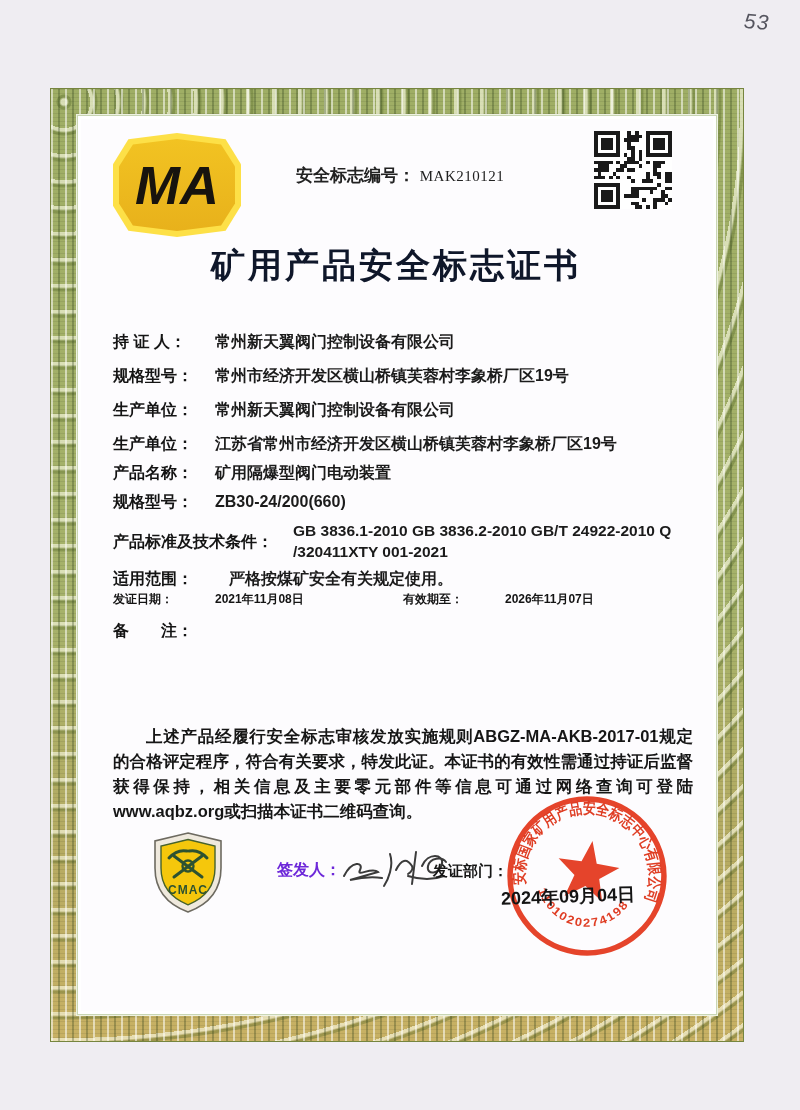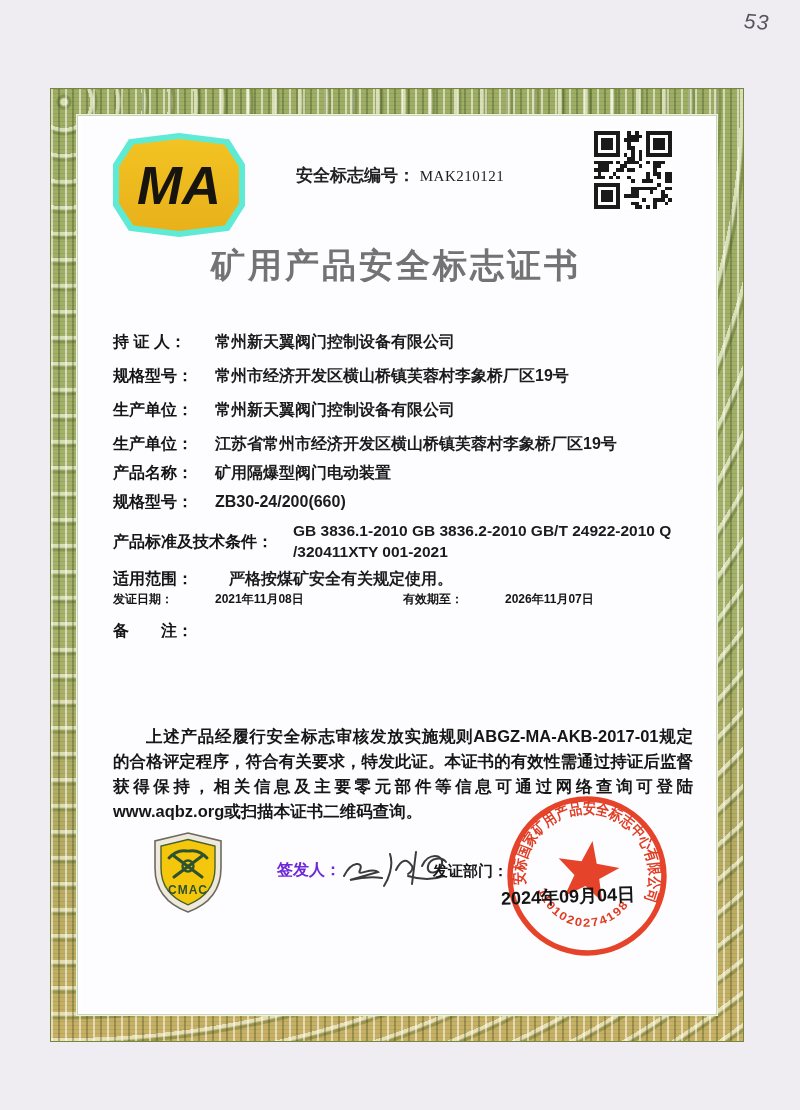--- a/index.html
+++ b/index.html
@@ -14,34 +14,34 @@
     background:
       repeating-linear-gradient(90deg, rgba(255,255,252,.55) 0 2px, transparent 2px 7px,
         rgba(35,55,20,.28) 7px 9px, transparent 9px 14px),
       repeating-radial-gradient(circle at 13px 13px, rgba(255,255,235,.6) 0 3px,
         rgba(80,100,35,.35) 5px 7px, transparent 8px 26px),
       repeating-linear-gradient(0deg, transparent 0 3px, rgba(0,0,0,.07) 3px 4px),
       linear-gradient(180deg,#9fae65 0%,#a6b26a 55%,#b6ab62 80%,#c8b164 100%);}
   .frame-inner{position:absolute;inset:26px;background:#fdfcfe;border:1px solid #c9d6b4;
     box-shadow:inset 0 0 0 3px #ffffff, 0 0 0 1px #eef2e2;}
   
-  .ma-logo{position:absolute;left:113px;top:133px;width:132px;height:104px;
+  .ma-logo{position:absolute;left:113px;top:133px;width:116px;height:104px;
     clip-path:polygon(50% 0%,88% 6%,100% 30%,100% 70%,88% 94%,50% 100%,12% 94%,0% 70%,0% 30%,12% 6%);
-    background:#5eead4;display:flex;align-items:center;justify-content:center;}
+    background:#fde047;display:flex;align-items:center;justify-content:center;padding-left:12px;}
   .ma-logo-in{position:absolute;inset:6px;
     clip-path:polygon(50% 0%,88% 6%,100% 30%,100% 70%,88% 94%,50% 100%,12% 94%,0% 70%,0% 30%,12% 6%);
     background:linear-gradient(180deg,#f2c322,#e8b11b);display:flex;align-items:center;justify-content:center;}
   .ma-text{font-size:54px;font-weight:900;font-style:italic;color:#17130e;letter-spacing:0;}
   .cert-no{position:absolute;left:296px;top:164px;font-size:17px;color:#222;white-space:nowrap;}
   .cert-no .lbl{font-weight:700;}
   .cert-no .num{font-family:"Liberation Serif","DejaVu Serif",serif;font-size:15px;letter-spacing:.5px;}
   .qr{position:absolute;left:594px;top:131px;width:78px;height:78px;}
   
   .title{position:absolute;left:50px;top:243px;width:692px;text-align:center;
-    font-size:34px;font-weight:900;color:#737373;letter-spacing:3px;}
+    font-size:34px;font-weight:900;color:#0f172a;letter-spacing:3px;}
   
   .fields{position:absolute;left:113px;top:331px;width:580px;color:#141414;}
   .row{display:flex;line-height:21px;font-size:16px;}
   .row .lab{font-weight:700;width:102px;flex:none;white-space:nowrap;}
   .row .val{font-weight:700;color:#1b1b1b;}
   .r-std{margin-bottom:13px;}
   .r-mid{margin-bottom:8px;}
   .r-wide{align-items:center;margin-bottom:6px;}
   .r-wide .lab{width:auto;margin-right:20px;}
   .r-wide .val{width:388px;font-size:15.5px;line-height:21px;}

